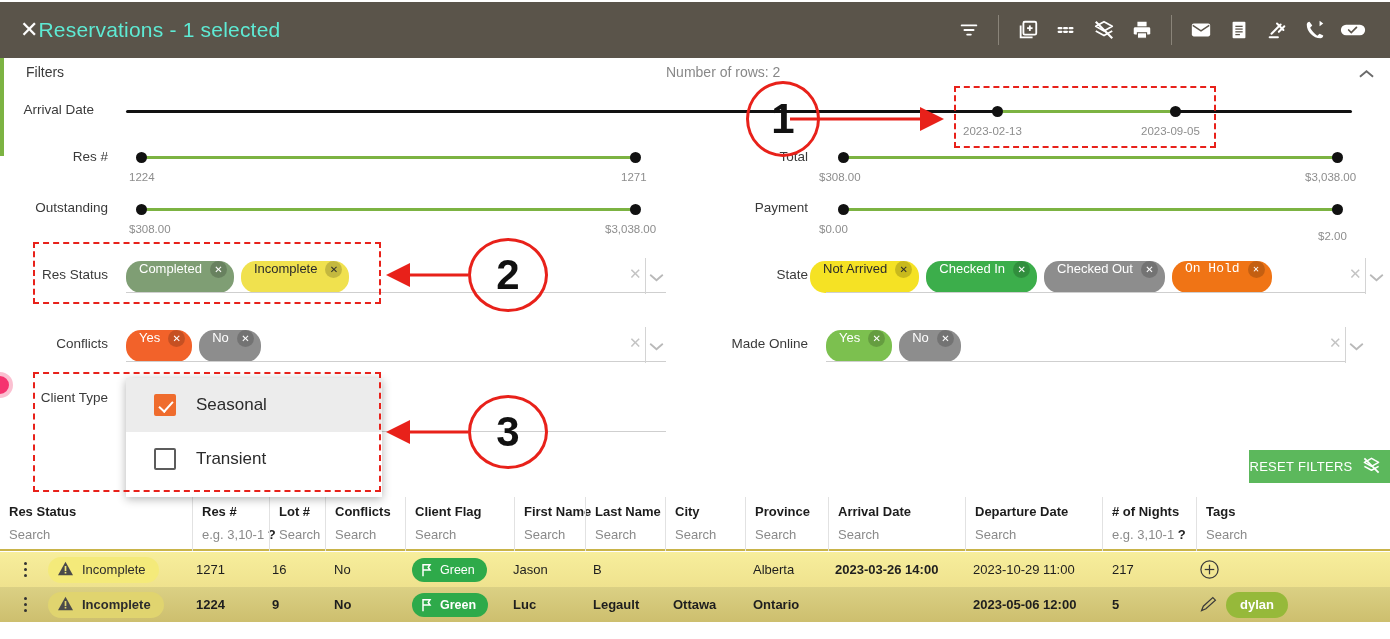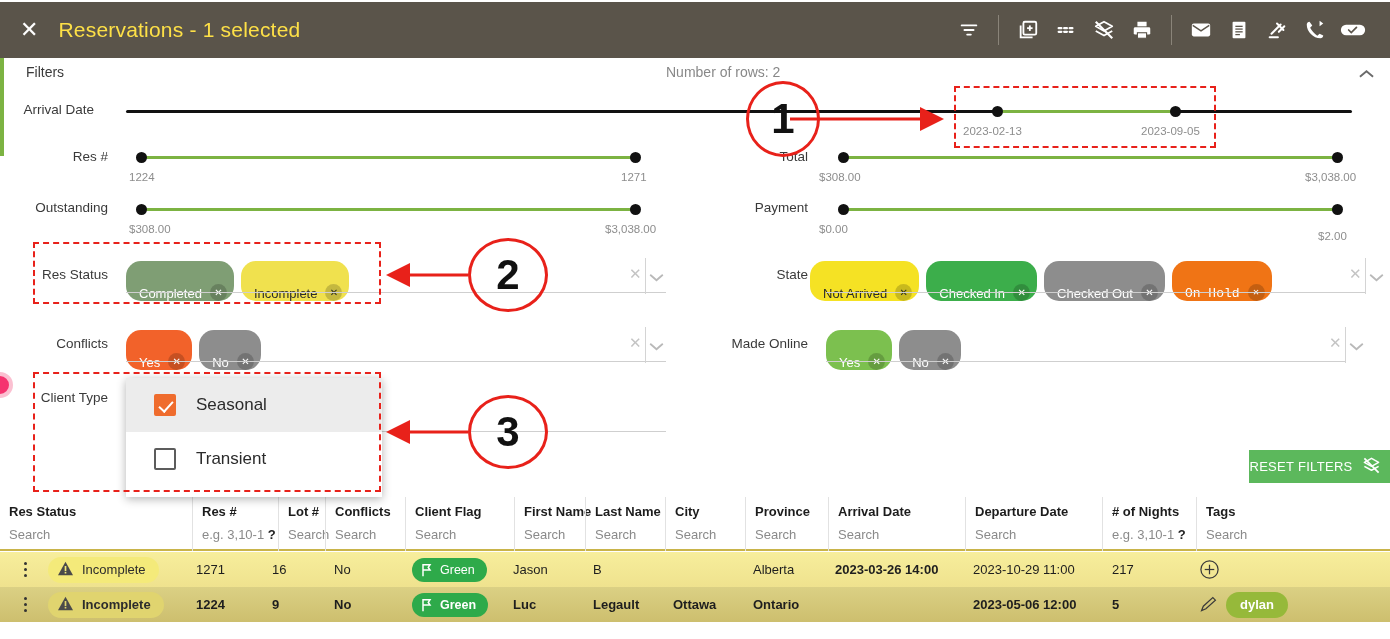--- a/index.html
+++ b/index.html
@@ -11,21 +11,21 @@
   }
   #app { position: relative; width: 1390px; height: 639px; background:#fff; }
 
   
   .header {
     position: absolute; left:0; top:2px; width:1390px; height:56px;
     background:#5a544a; display:flex; align-items:center;
   }
   .hdr-close { color:#fff; font-size:22px; margin-left:20px; line-height:1;
                cursor:pointer; font-weight:300; }
-  .hdr-title { color:#fde047; font-size:21px; margin-left:20px; letter-spacing:.2px; }
+  .hdr-title { color:#5eead4; font-size:21px; letter-spacing:.2px; }
   .hdr-tools { margin-left:auto; display:flex; align-items:center; height:100%; padding-right:18px; }
   .tool { width:38px; height:40px; display:flex; align-items:center; justify-content:center;
           cursor:pointer; }
   .tool svg { display:block; }
   .divider { width:1px; height:30px; background:#8d8madd; background:#8a8479; margin:0 10px; }
 
   
   .filters { position:absolute; left:0; top:58px; width:1390px; height:440px; background:#fff; }
   .left-green { position:absolute; left:0; top:0; width:4px; height:98px; background:#7cb342; }
   .filters-title { position:absolute; left:26px; top:64px; font-size:14px; color:#3a3a3a; }
@@ -36,21 +36,21 @@
   
   .f-label { position:absolute; font-size:13.5px; color:#3a3a3a; text-align:right; }
   .track { position:absolute; height:3px; border-radius:2px; }
   .track.black { background:#111; }
   .track.green { background:#7cb342; }
   .knob { position:absolute; width:11px; height:11px; border-radius:50%; background:#111; }
   .tick { position:absolute; font-size:11.5px; color:#8d8d8d; }
 
   
   .chiprow { position:absolute; display:flex; align-items:center; }
-  .chip { height:40px; border-radius:15px; display:flex; align-items:flex-end;
+  .chip { height:32px; border-radius:15px; display:flex; align-items:flex-start;
           padding:0 7px 0 13px; margin-right:7px; font-size:13px; color:#fff; white-space:nowrap; }
   .chip .x { width:17px; height:17px; border-radius:50%; margin-left:8px;
              display:flex; align-items:center; justify-content:center;
              font-size:10px; background:rgba(0,0,0,.18); cursor:pointer; line-height:1; }
   .underline { position:absolute; height:1px; background:#cfcfcf; }
   .clear-x { position:absolute; font-size:15px; color:#c4c4c4; cursor:pointer; }
   .vdiv { position:absolute; width:1px; background:#d4d4d4; }
   .caret { position:absolute; cursor:pointer; }
 
   
@@ -368,21 +368,21 @@
 
     <div class="thead">
       <div class="th" style="left:0;width:192px;">
         <div class="cap">Res Status</div>
         <div class="ph"><span>Search</span></div>
       </div>
       <div class="th" style="left:192px;width:71px;">
         <div class="cap">Res #</div>
         <div class="ph"><span>e.g. 3,10-1</span> <span class="q">?</span></div>
       </div>
-      <div class="th" style="left:278px;width:62px;">
+      <div class="th" style="left:269px;width:62px;">
         <div class="cap">Lot #</div>
         <div class="ph"><span>Search</span></div>
       </div>
       <div class="th" style="left:325px;width:80px;">
         <div class="cap">Conflicts</div>
         <div class="ph"><span>Search</span></div>
       </div>
       <div class="th" style="left:405px;width:100px;">
         <div class="cap">Client Flag</div>
         <div class="ph"><span>Search</span></div>

